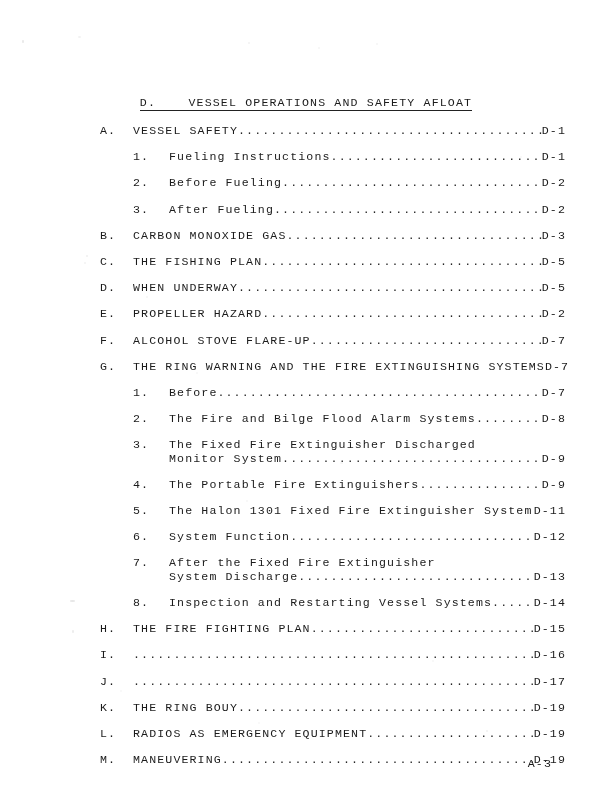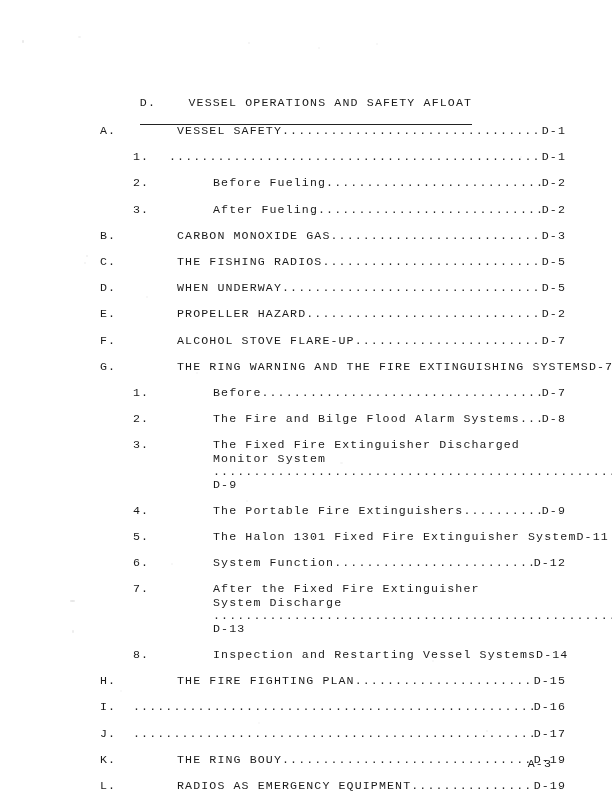--- a/index.html
+++ b/index.html
@@ -43,21 +43,21 @@
     left: 0;
     right: 0;
     top: 96px;
     text-align: center;
     font-size: 11.6px;
     letter-spacing: 1.15px;
     white-space: pre;
   }
   .doc-title .ul {
     border-bottom: 1px solid #222;
-    padding-bottom: 15px;
+    padding-bottom: 1px;
   }
 
   
   .toc {
     position: absolute;
     left: 100px;
     top: 124px;
     width: 466px;
   }
 
@@ -86,24 +86,23 @@
     min-width: 0;
   }
 
   .line {
     display: flex;
     align-items: baseline;
     white-space: pre;
   }
   .line + .line {
     margin-top: 0.4px;
-    flex-direction: column;
-  }
-
-  .label { flex: 0 0 auto; margin-left: 44px; }
+  }
+
+  .label { flex: 0 0 auto; }
 
   .leader {
     flex: 1 1 auto;
     overflow: hidden;
     white-space: nowrap;
     letter-spacing: 1.12px;
     color: #262626;
   }
   .leader::after {
     content: "........................................................................................";
@@ -166,21 +165,21 @@
   <div class="toc">
       <div class="entry level-1">
         <span class="marker">A.</span>
         <div class="body">
           <div class="line"><span class="label">VESSEL SAFETY</span><span class="leader"></span><span class="pageno">D-1</span></div>
         </div>
       </div>
       <div class="entry level-2">
         <span class="marker">1.</span>
         <div class="body">
-          <div class="line"><span class="leader"></span><span class="pageno">D-1</span></div>
+          <div class="line"><span class="label">Fueling Instructions</span><span class="leader"></span><span class="pageno">D-1</span></div>
         </div>
       </div>
       <div class="entry level-2">
         <span class="marker">2.</span>
         <div class="body">
           <div class="line"><span class="label">Before Fueling</span><span class="leader"></span><span class="pageno">D-2</span></div>
         </div>
       </div>
       <div class="entry level-2">
         <span class="marker">3.</span>
@@ -190,21 +189,21 @@
       </div>
       <div class="entry level-1">
         <span class="marker">B.</span>
         <div class="body">
           <div class="line"><span class="label">CARBON MONOXIDE GAS</span><span class="leader"></span><span class="pageno">D-3</span></div>
         </div>
       </div>
       <div class="entry level-1">
         <span class="marker">C.</span>
         <div class="body">
-          <div class="line"><span class="label">THE FISHING RADIOS</span><span class="leader"></span><span class="pageno">D-5</span></div>
+          <div class="line"><span class="label">THE FISHING PLAN</span><span class="leader"></span><span class="pageno">D-5</span></div>
         </div>
       </div>
       <div class="entry level-1">
         <span class="marker">D.</span>
         <div class="body">
           <div class="line"><span class="label">WHEN UNDERWAY</span><span class="leader"></span><span class="pageno">D-5</span></div>
         </div>
       </div>
       <div class="entry level-1">
         <span class="marker">E.</span>

